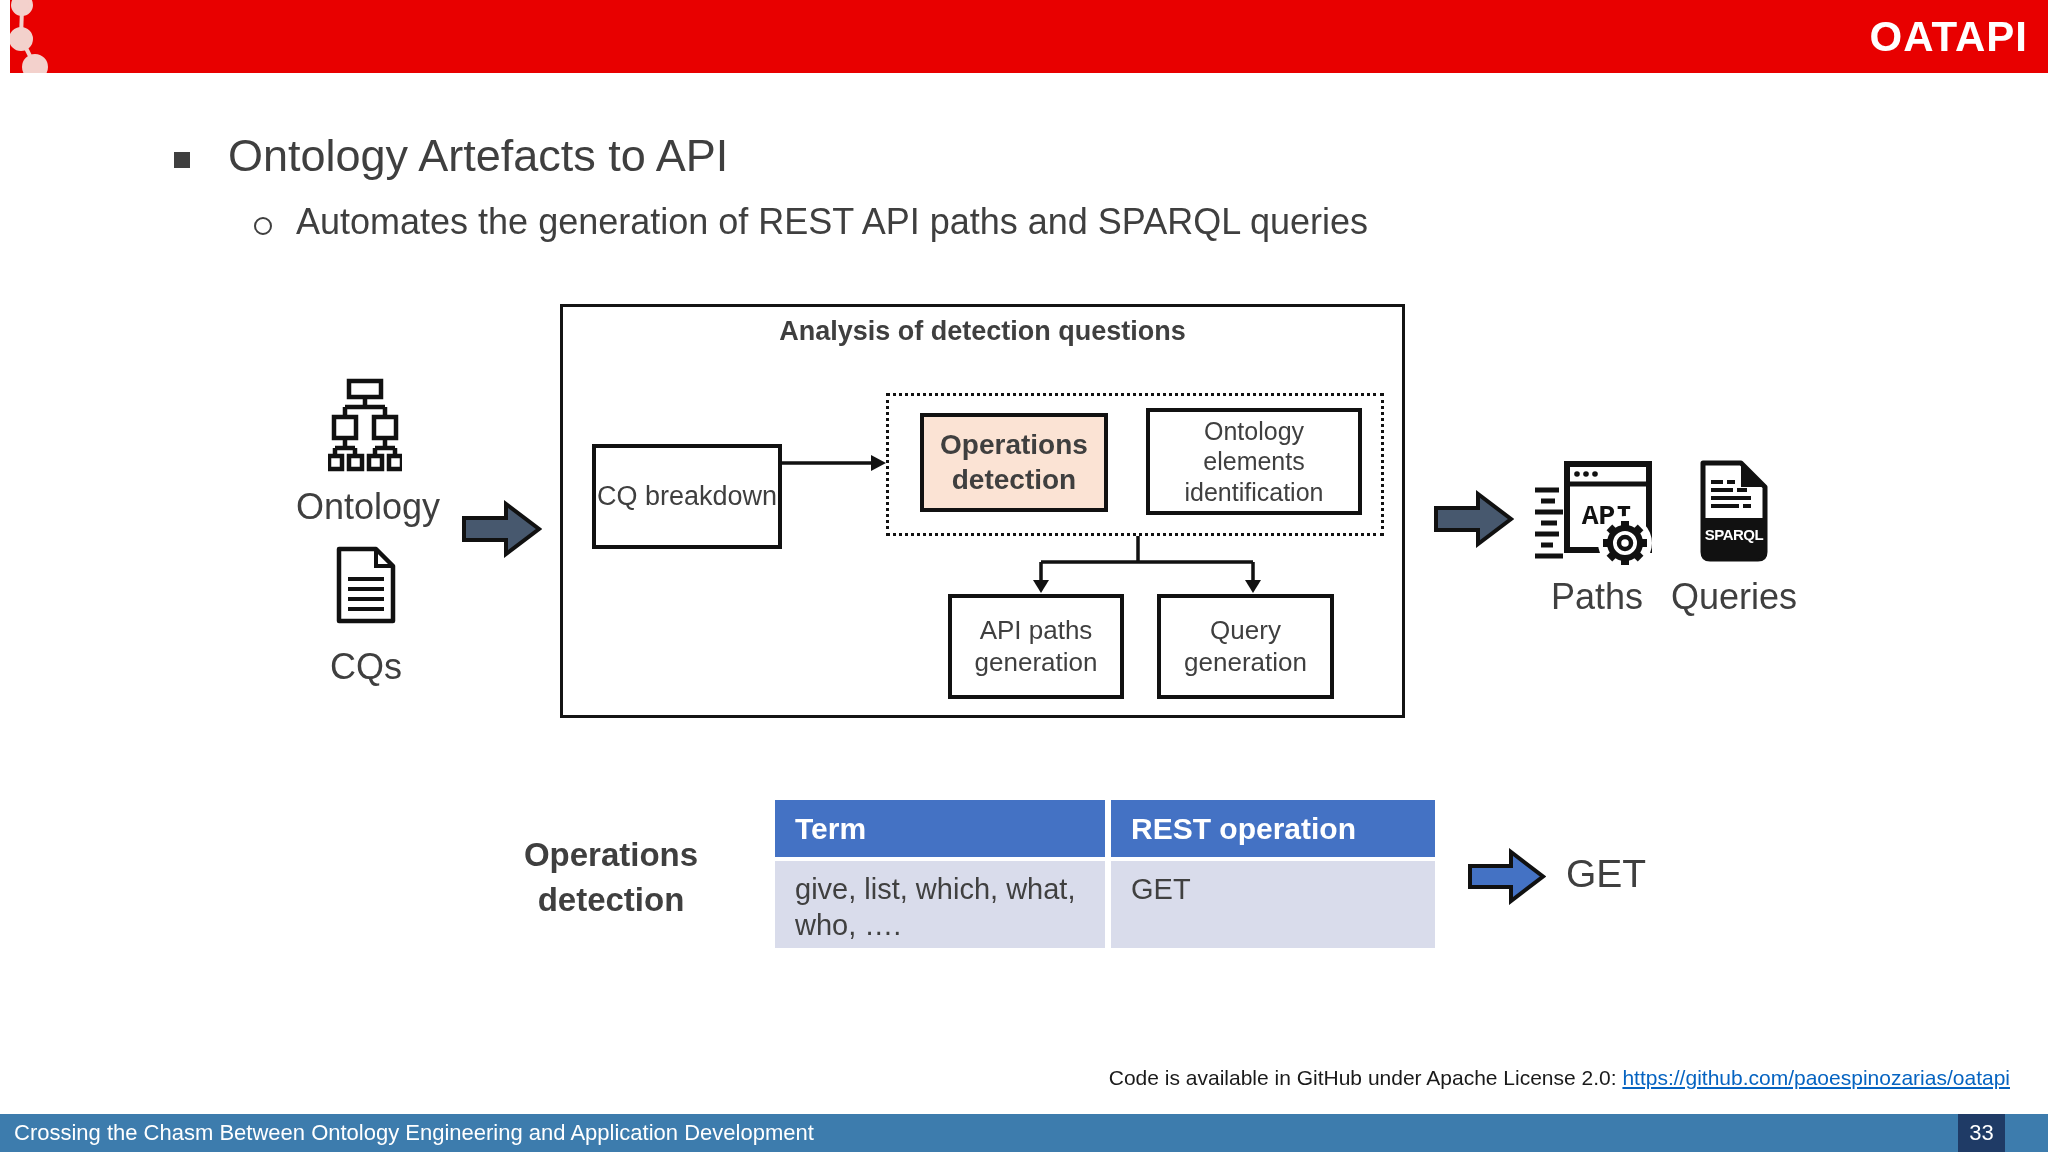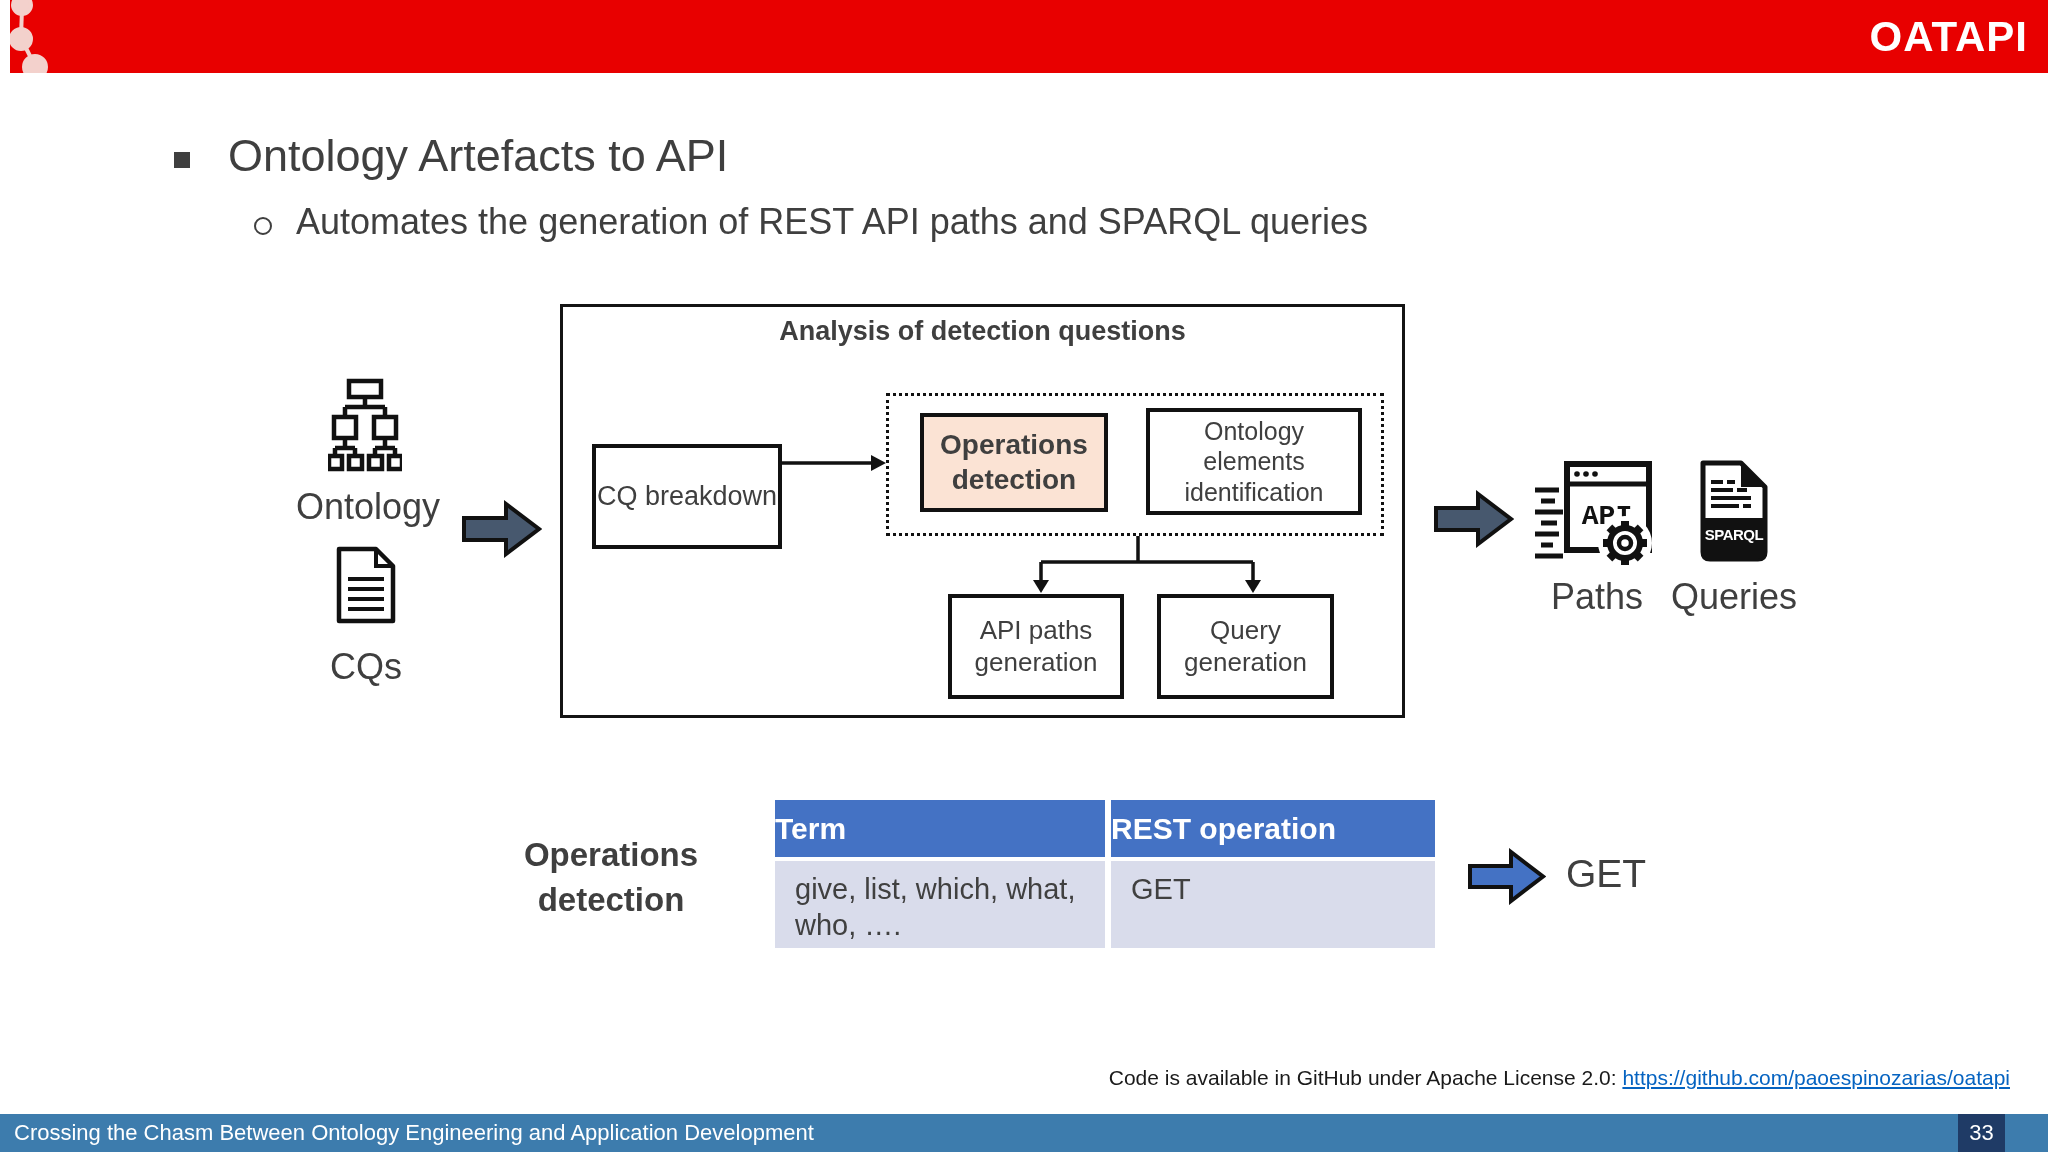--- a/index.html
+++ b/index.html
@@ -39,21 +39,21 @@
   .connector-svg{position:absolute;left:560px;top:304px;pointer-events:none;}
 
   .icon-label{position:absolute;color:#3F3F3F;font-size:36px;text-align:center;}
 
   
   .ops-label{position:absolute;left:476px;top:832px;width:270px;text-align:center;
     font-size:33px;font-weight:bold;color:#3F3F3F;line-height:45px;}
   .op-table{position:absolute;left:775px;top:800px;width:660px;
     display:grid;grid-template-columns:330px 324px;column-gap:6px;row-gap:4px;}
   .th{background:#4472C4;color:#fff;font-weight:bold;font-size:30px;height:57px;
-    display:flex;align-items:center;box-sizing:border-box;}
+    display:flex;align-items:center;padding-left:20px;box-sizing:border-box;}
   .td{background:#D9DCEB;color:#404040;font-size:29px;height:87px;
     padding:10px 18px 0 20px;box-sizing:border-box;line-height:1.25;}
   .get-label{position:absolute;left:1566px;top:852px;font-size:39px;color:#3F3F3F;}
 
   
   .footnote{position:absolute;right:38px;top:1066px;font-size:21px;color:#1a1a1a;}
   .footnote a{color:#0563C1;text-decoration:underline;}
   .footerbar{position:absolute;left:0;top:1114px;width:2048px;height:38px;background:#3D7CAD;padding-left:25px;}
   .footer-title{position:absolute;left:14px;top:0;height:38px;line-height:38px;
     color:#fff;font-size:22px;}

